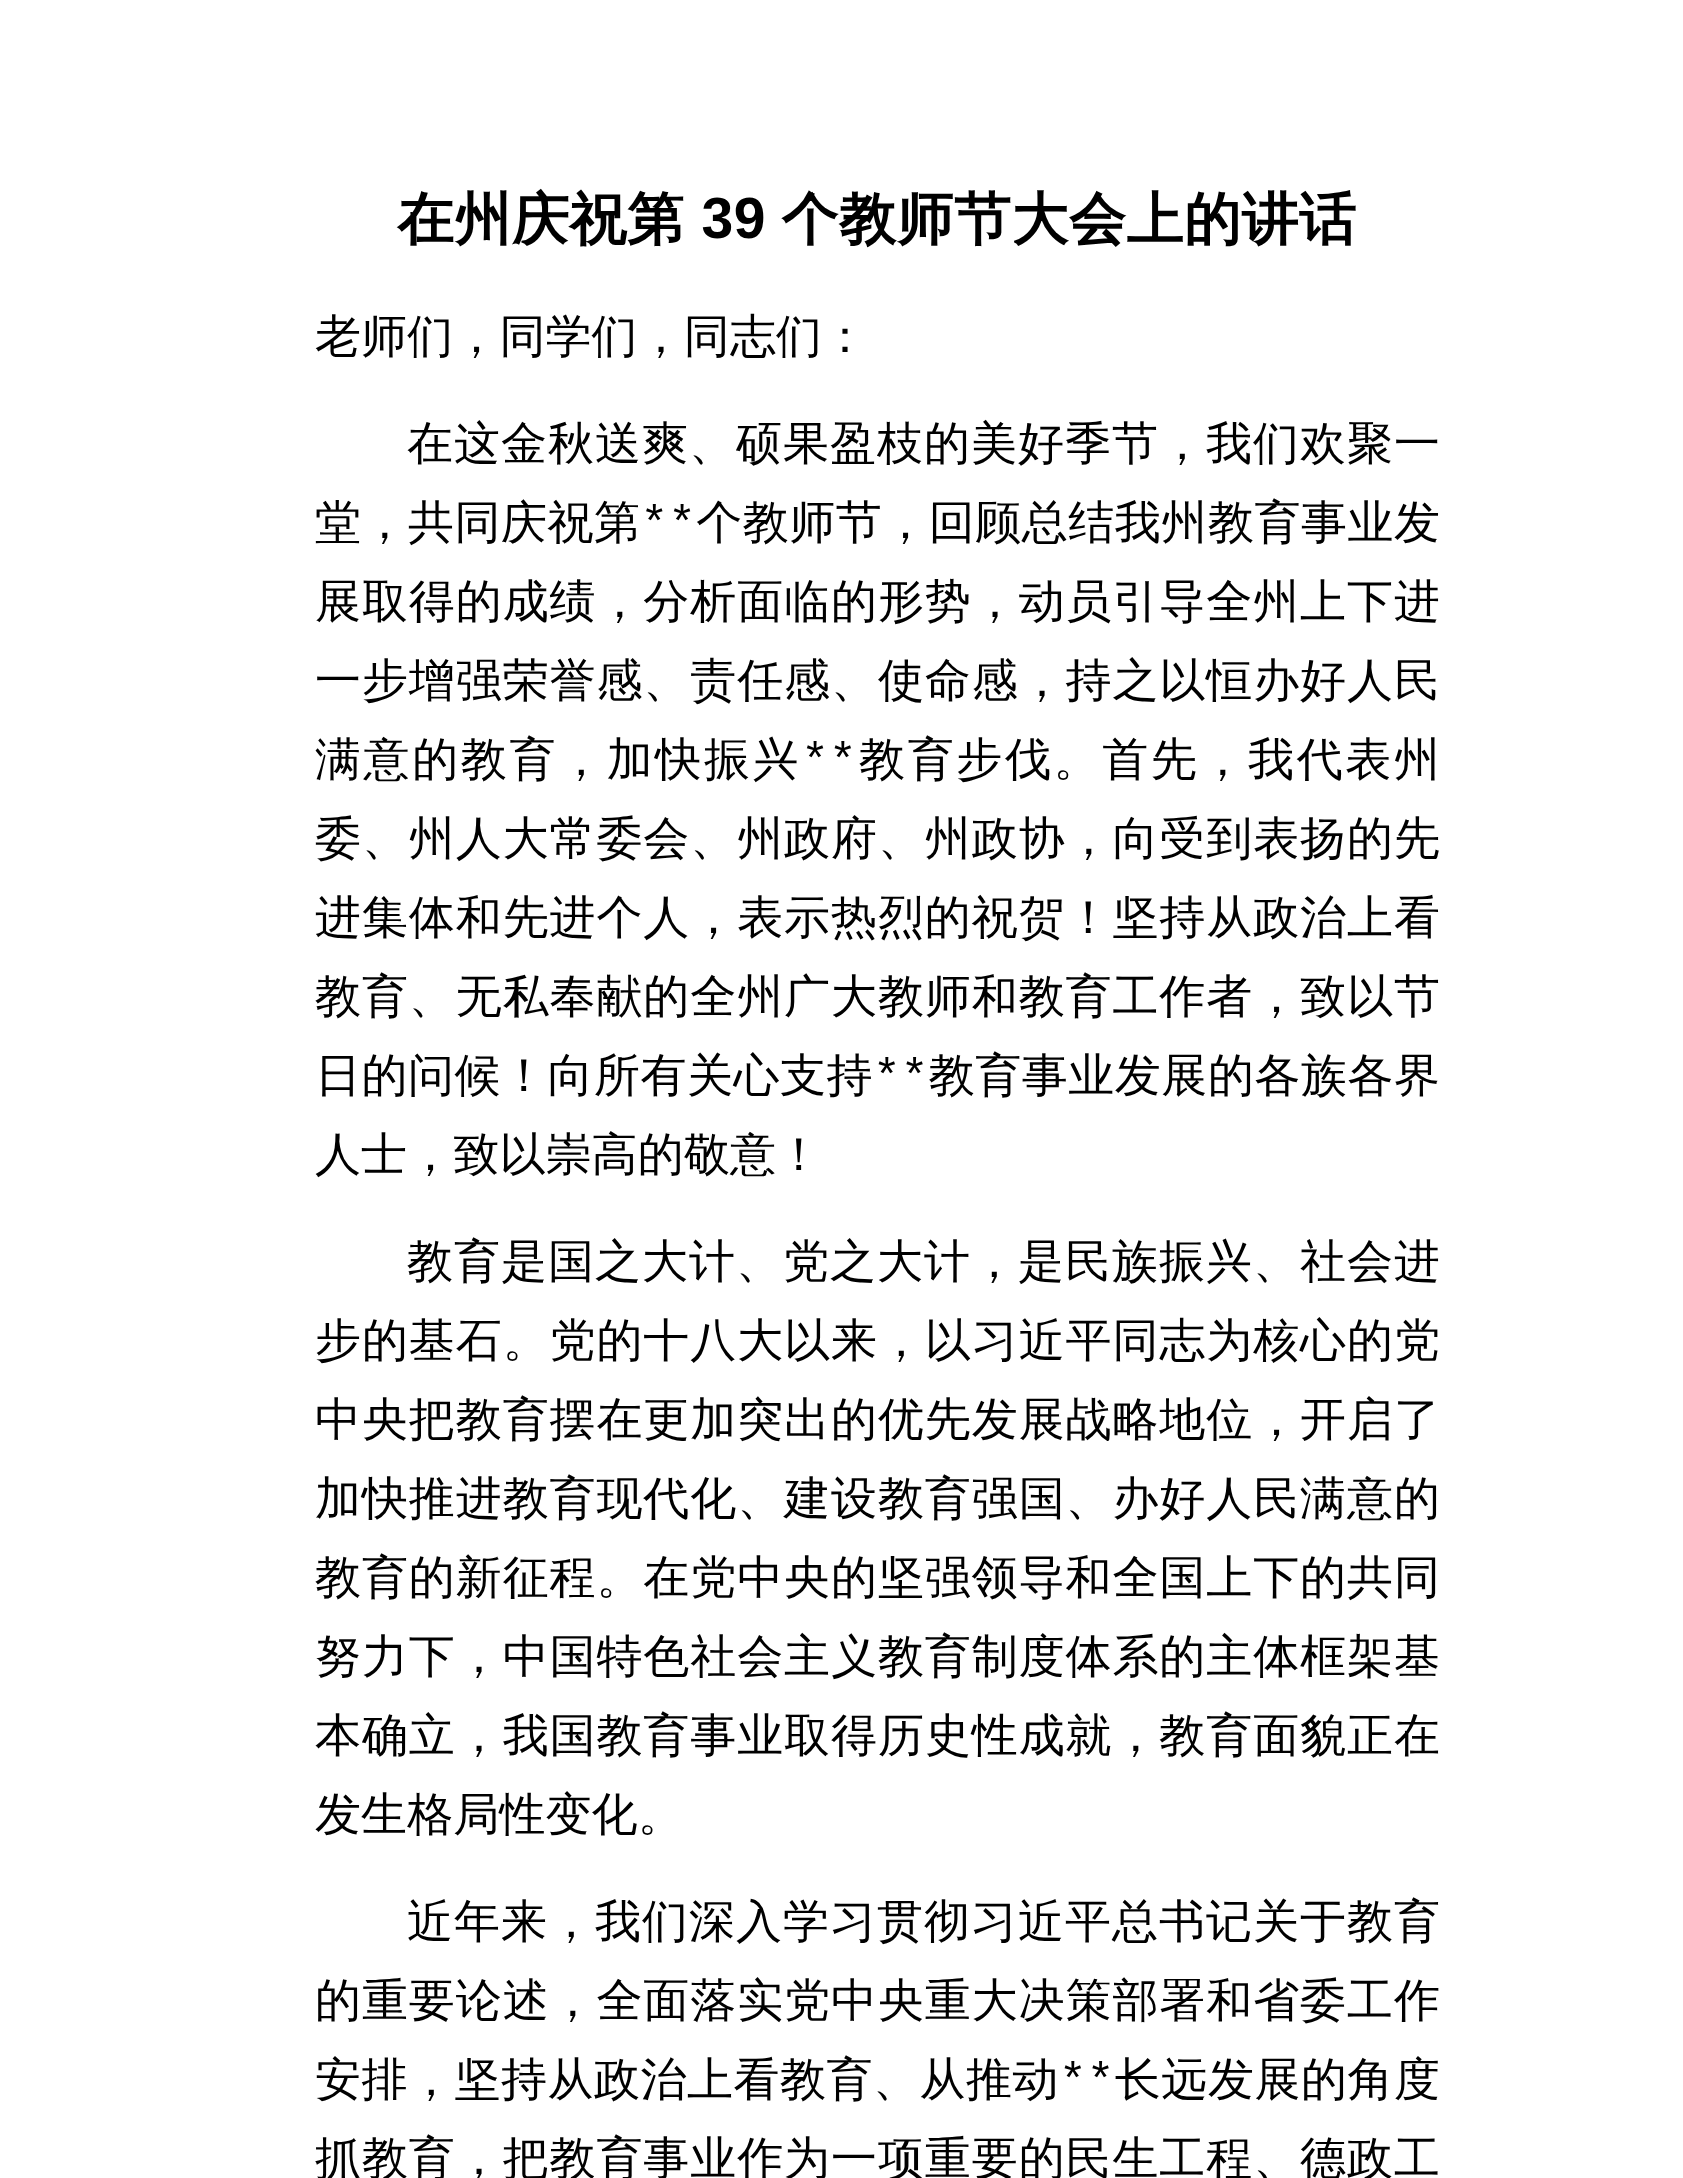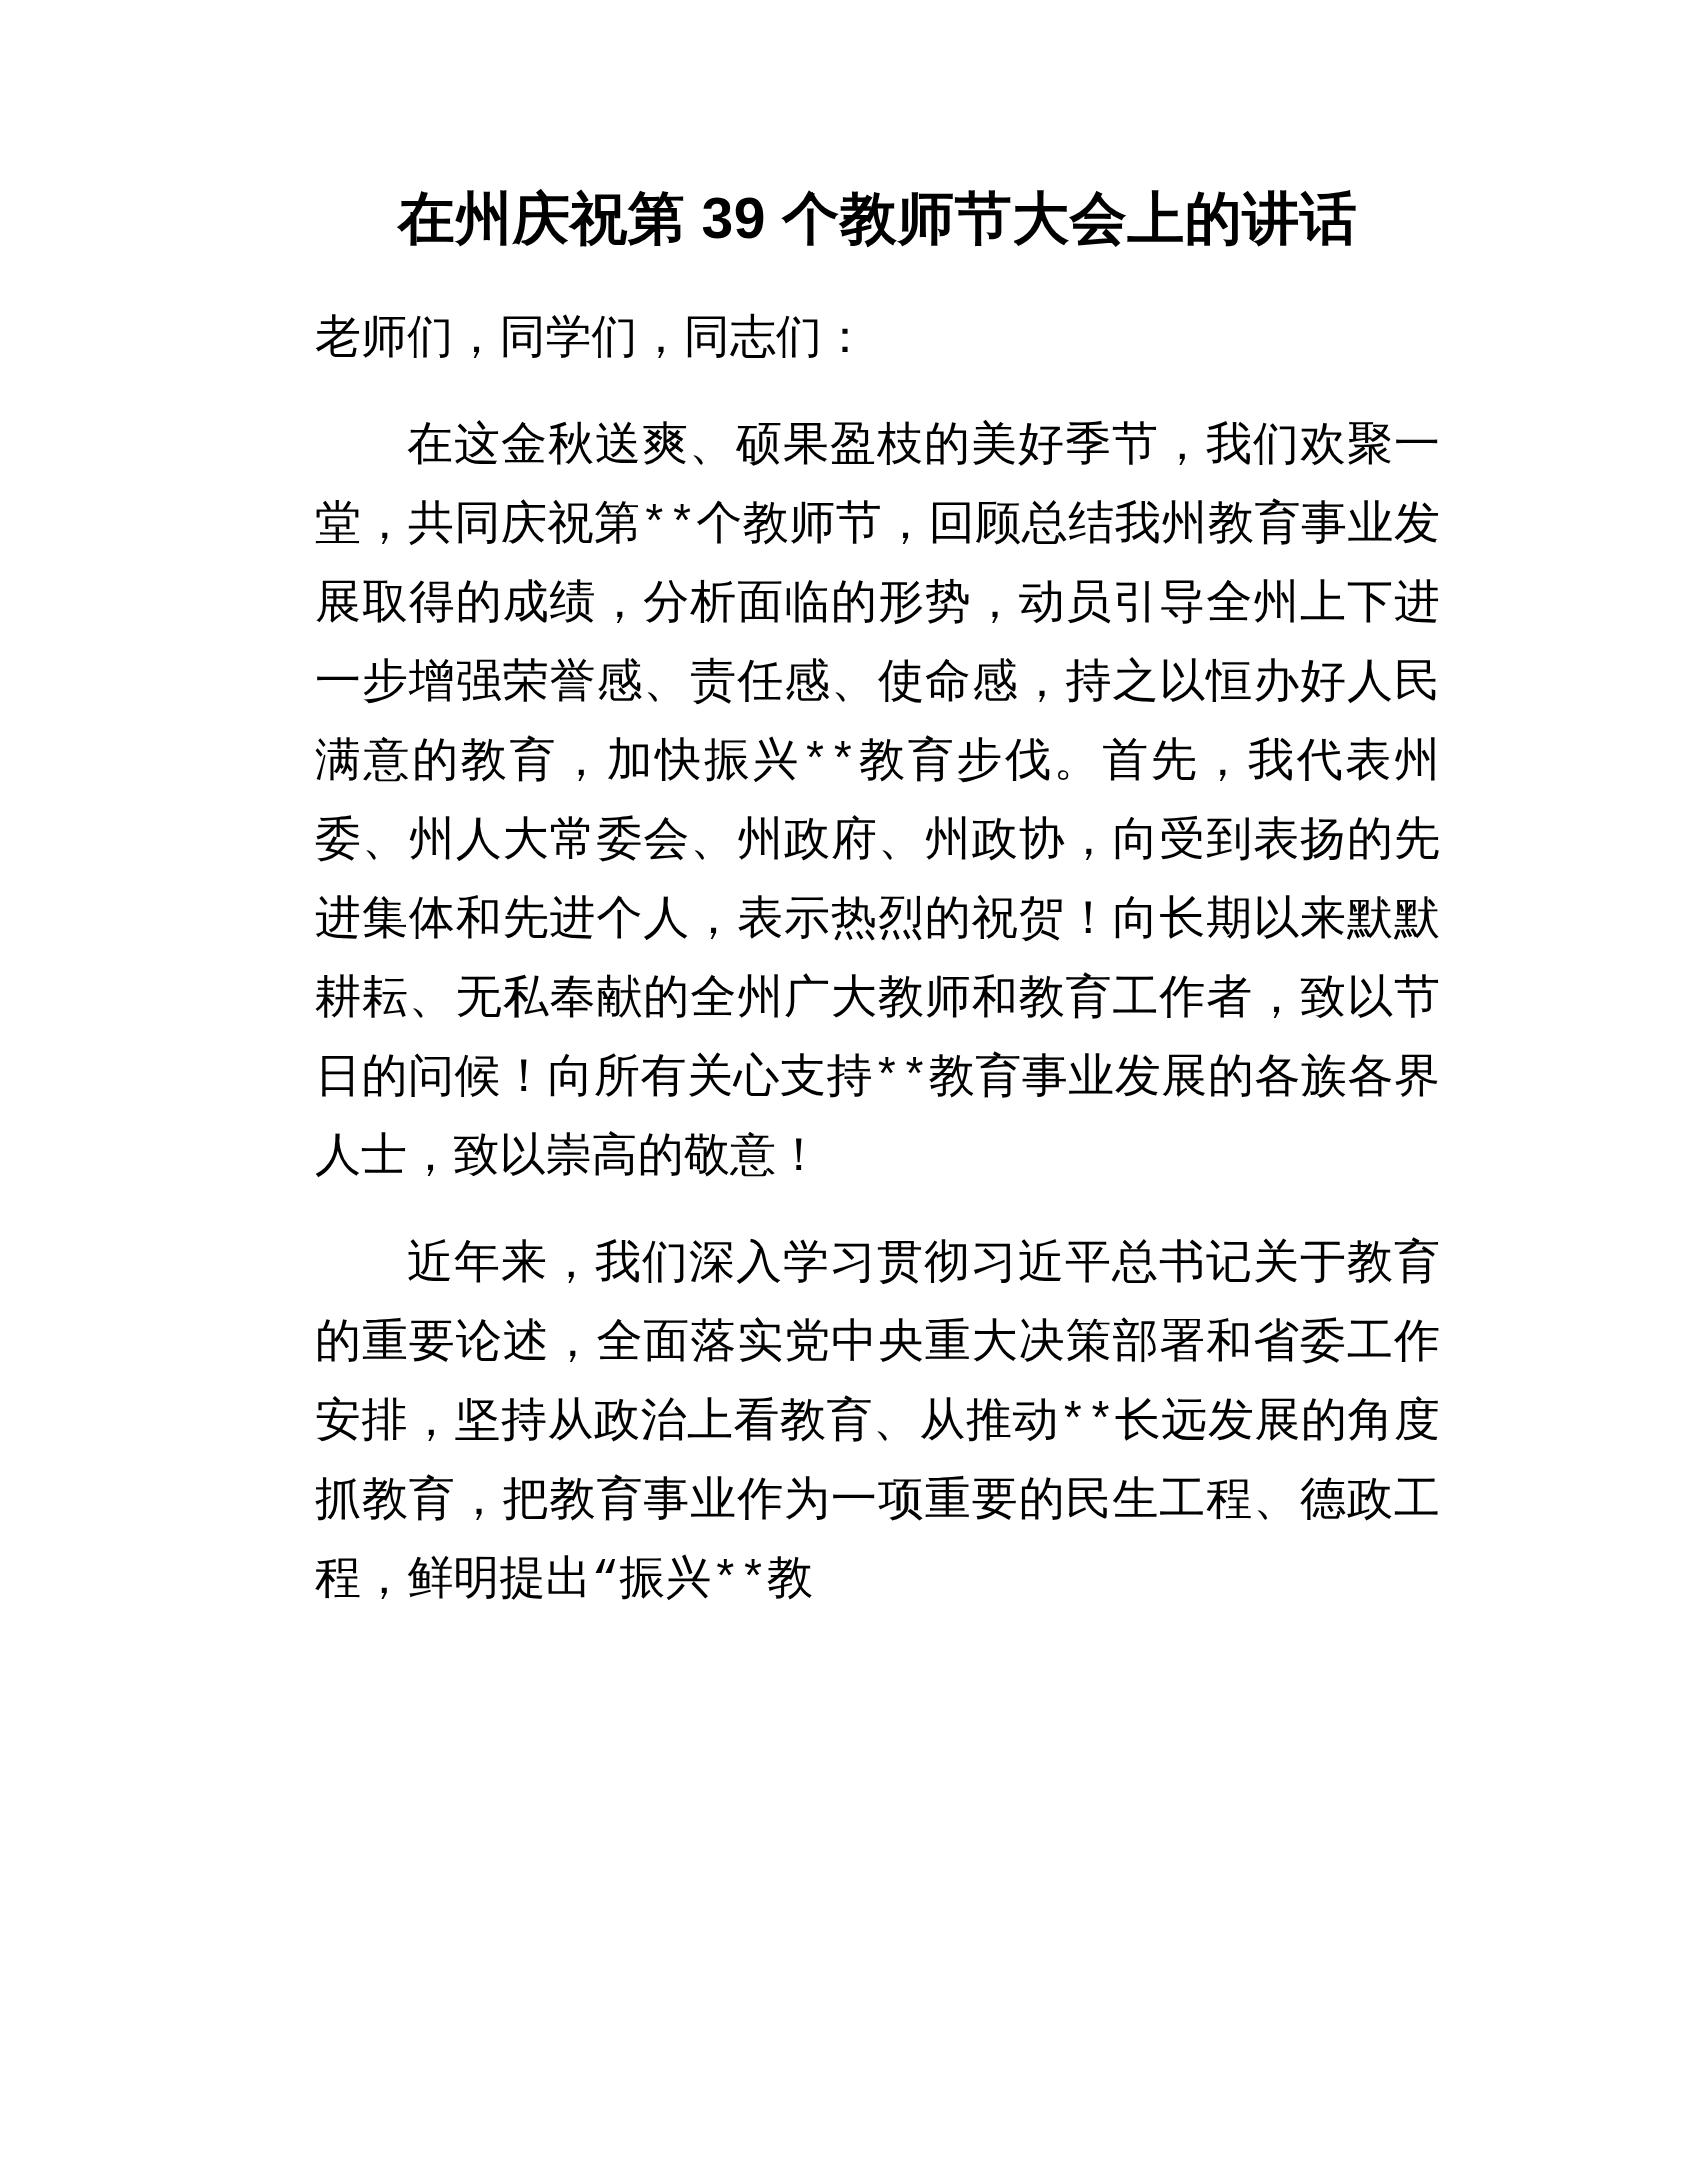--- a/index.html
+++ b/index.html
@@ -73,20 +73,21 @@
 </head>
 <body>
 
 <div class="page">
   <div class="doc-body">
 
     <h1 class="doc-title">在州庆祝第 39 个教师节大会上的讲话</h1>
 
     <p class="para salutation">老师们，同学们，同志们：</p>
 
-    <p class="para p1">在这金秋送爽、硕果盈枝的美好季节，我们欢聚一堂，共同庆祝第**个教师节，回顾总结我州教育事业发展取得的成绩，分析面临的形势，动员引导全州上下进一步增强荣誉感、责任感、使命感，持之以恒办好人民满意的教育，加快振兴**教育步伐。首先，我代表州委、州人大常委会、州政府、州政协，向受到表扬的先进集体和先进个人，表示热烈的祝贺！向长期以来默默耕耘、无私奉献的全州广大教师和教育工作者，致以节日的问候！向所有关心支持**教育事业发展的各族各界人士，致以崇高的敬意！</p>
+    <p class="para p1">在这金秋送爽、硕果盈枝的美好季节，我们欢聚一堂，共同庆祝第**个教师节，回顾总结我州教育事业发展取得的成绩，分析面临的形势，动员引导全州上下进一步增强荣誉感、责任感、使命感，持之以恒办好人民满意的教育，加快振兴**教育步伐。首先，我代表州委、州人大常委会、州政府、州政协，向受到表扬的先进集体和先进个人，表示热烈的祝贺！坚持从政治上看教育、无私奉献的全州广大教师和教育工作者，致以节日的问候！向所有关心支持**教育事业发展的各族各界人士，致以崇高的敬意！</p>
 
+    <p class="para p2">教育是国之大计、党之大计，是民族振兴、社会进步的基石。党的十八大以来，以习近平同志为核心的党中央把教育摆在更加突出的优先发展战略地位，开启了加快推进教育现代化、建设教育强国、办好人民满意的教育的新征程。在党中央的坚强领导和全国上下的共同努力下，中国特色社会主义教育制度体系的主体框架基本确立，我国教育事业取得历史性成就，教育面貌正在发生格局性变化。</p>
 
     <p class="para p3 clipped">近年来，我们深入学习贯彻习近平总书记关于教育的重要论述，全面落实党中央重大决策部署和省委工作安排，坚持从政治上看教育、从推动**长远发展的角度抓教育，把教育事业作为一项重要的民生工程、德政工程，鲜明提出“振兴**教</p>
 
   </div>
 </div>
 
 
 </body></html>

